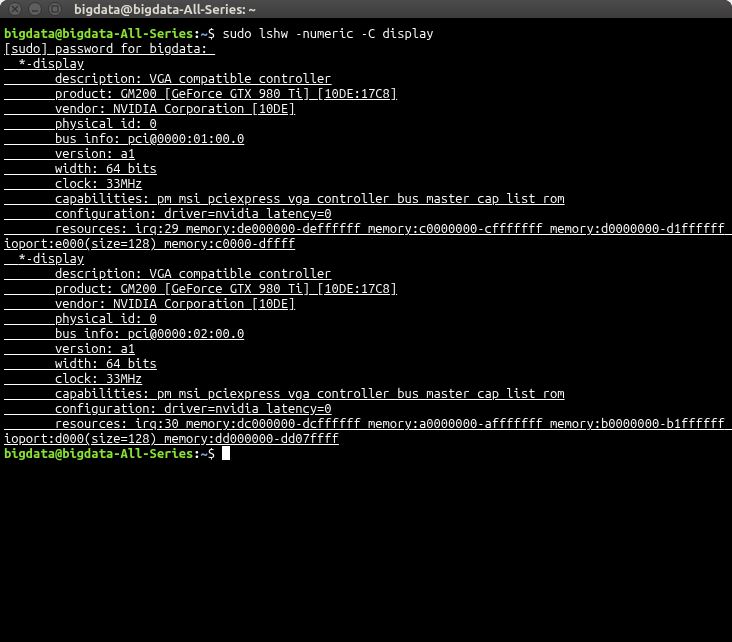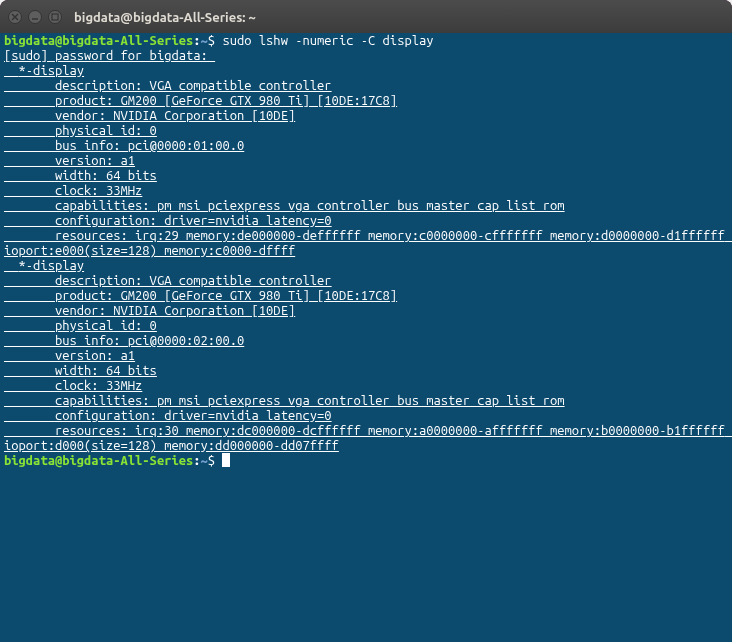--- a/index.html
+++ b/index.html
@@ -21,21 +21,21 @@
       width: 732px;
       height: 642px;
       background: #2c001e;
       border-radius: 8px 8px 0 0;
       overflow: hidden;
       display: flex;
       flex-direction: column;
     }
     
     .titlebar {
-      height: 33px;
+      height: 18px;
       background: linear-gradient(to bottom, #4c4c4c, #3c3c3c);
       display: flex;
       align-items: center;
       padding: 0 8px;
       gap: 6px;
       border-radius: 8px 8px 0 0;
     }
     
     .window-btn {
       width: 14px;
@@ -57,22 +57,22 @@
     .title-text {
       color: #dfdbd2;
       font-family: "Ubuntu", sans-serif;
       font-size: 13px;
       font-weight: bold;
       margin-left: 6px;
     }
     
     .terminal-body {
       flex: 1;
-      background: #0c4a6e;
-      padding: 0 4px;
+      background: #000000;
+      padding: 8px 4px;
       color: #ffffff;
       line-height: 15px;
       font-size: 13px;
       white-space: pre-wrap;
       word-break: break-all;
       overflow: hidden;
       letter-spacing: 0px;
     }
     
     .prompt-user {

